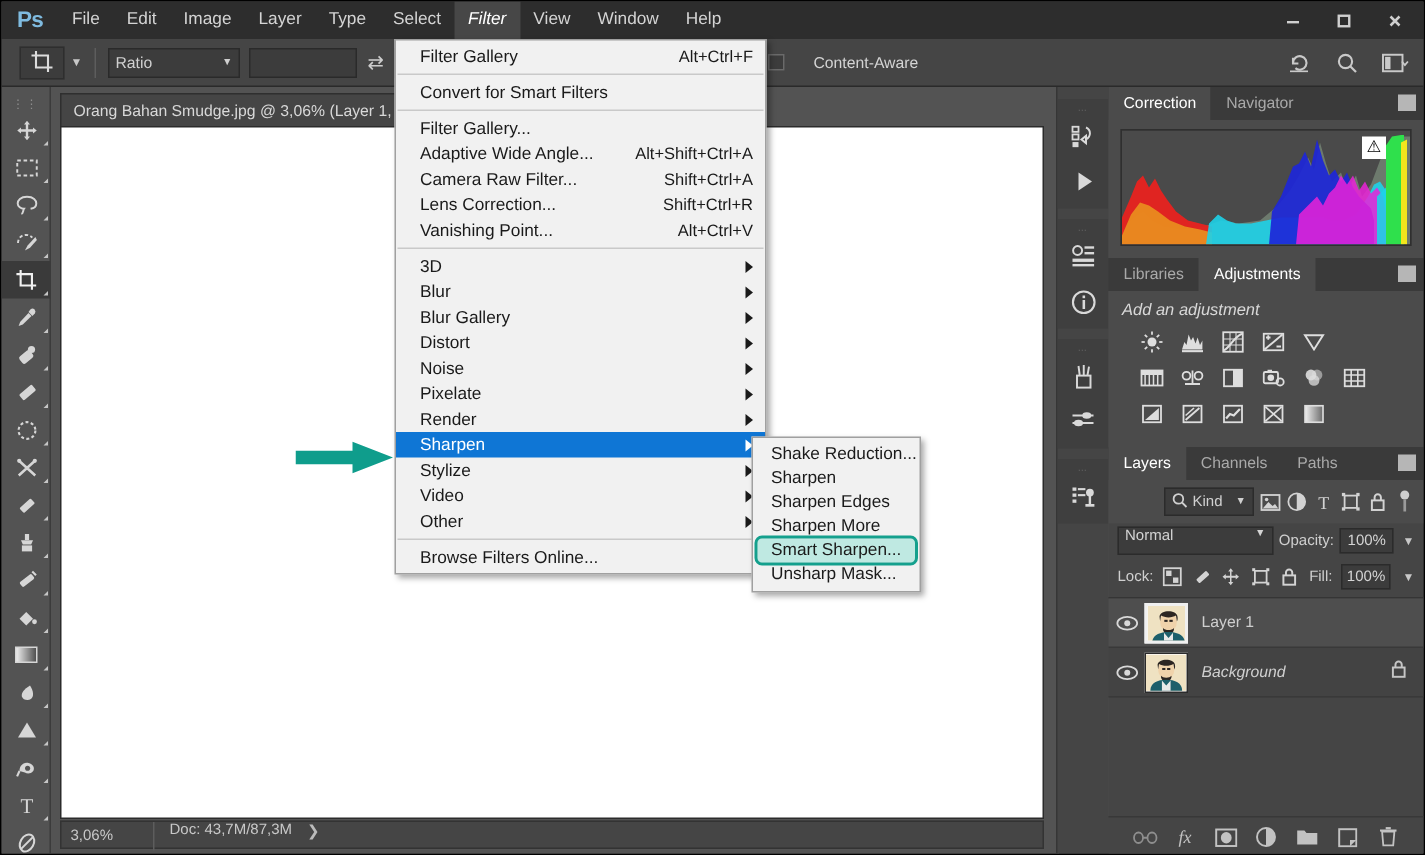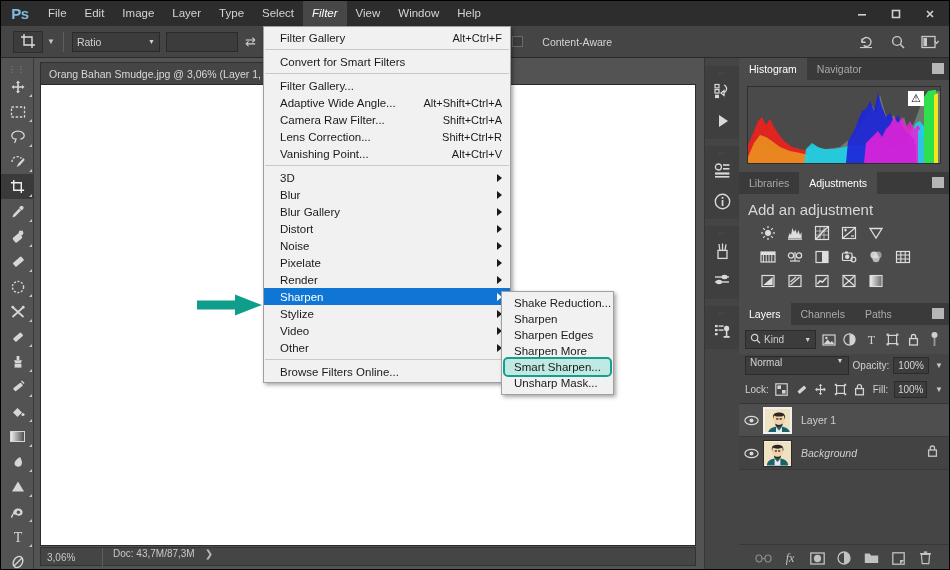--- a/index.html
+++ b/index.html
@@ -203,40 +203,41 @@
   }
   .histo svg { display: block; }
   .histo-warn {
     position: absolute; right: 16px; top: 4px;
     width: 16px; height: 15px; background: #fff;
     display: flex; align-items: center; justify-content: center;
     font-size: 11px; color: #000; line-height: 1;
   }
 
   
-  .adj-title { padding: 7px 9px 3px 9px; color: #d8d8d8; font-size: 15px; }
+  .adj-title { padding: 7px 9px 3px 9px; color: #d8d8d8; font-size: 11px; font-style: italic; }
   .adj-grid { padding: 2px 9px 8px 18px; }
   .adj-row { display: flex; gap: 6px; margin-bottom: 5px; }
   .adj-ic {
     width: 21px; height: 19px;
     display: flex; align-items: center; justify-content: center;
     color: #dedede;
   }
 
   
   .lyr-filter {
     display: flex; align-items: center; gap: 4px;
     padding: 5px 6px; background: #4b4b4b;
   }
   .kind-select {
     width: 78px; height: 19px;
     background: #3c3c3c; border: 1px solid #2b2b2b;
     display: flex; align-items: center; gap: 4px; padding: 0 4px;
     color: #d0d0d0; font-size: 10px;
     justify-content: space-between;
+    margin-left: 31px;
   }
   .kind-left { display: flex; align-items: center; gap: 3px; }
   .filt-ic {
     width: 19px; height: 19px;
     display: flex; align-items: center; justify-content: center;
     color: #d3d3d3;
   }
   .lyr-blend {
     display: flex; align-items: center; gap: 4px;
     padding: 2px 6px 3px 6px;
@@ -668,21 +669,21 @@
           <rect x="10.6" y="14" width="6" height="1.8" fill="#d9d9d9"></rect>
         </svg>
       </div>
     </div>
   </div>
 
   <div class="panels">
 
     <div>
       <div class="panel-tabs">
-        <div class="ptab active">Histogram</div>
+        <div class="ptab active">Correction</div>
         <div class="ptab">Navigator</div>
         <div class="pmenu"></div>
       </div>
       <div class="histo-wrap panel-body">
         <div class="histo">
           <svg width="192" height="76" viewBox="0 0 192 76">
             <rect width="192" height="76" fill="#4a4a4a"></rect>
 
             <path d="M0,76 L0,66 L8,58 L14,54 L20,60 L28,64 L40,66 L55,64 L66,60 L78,62 L92,60 L104,50 L112,40 L118,30 L124,18 L128,26 L132,8 L136,22 L140,34 L146,28 L150,40 L156,30 L160,44 L166,36 L172,20 L176,10 L182,6 L186,4 L192,4 L192,76 Z" fill="#7a8b7a" opacity="0.75"></path>
 

